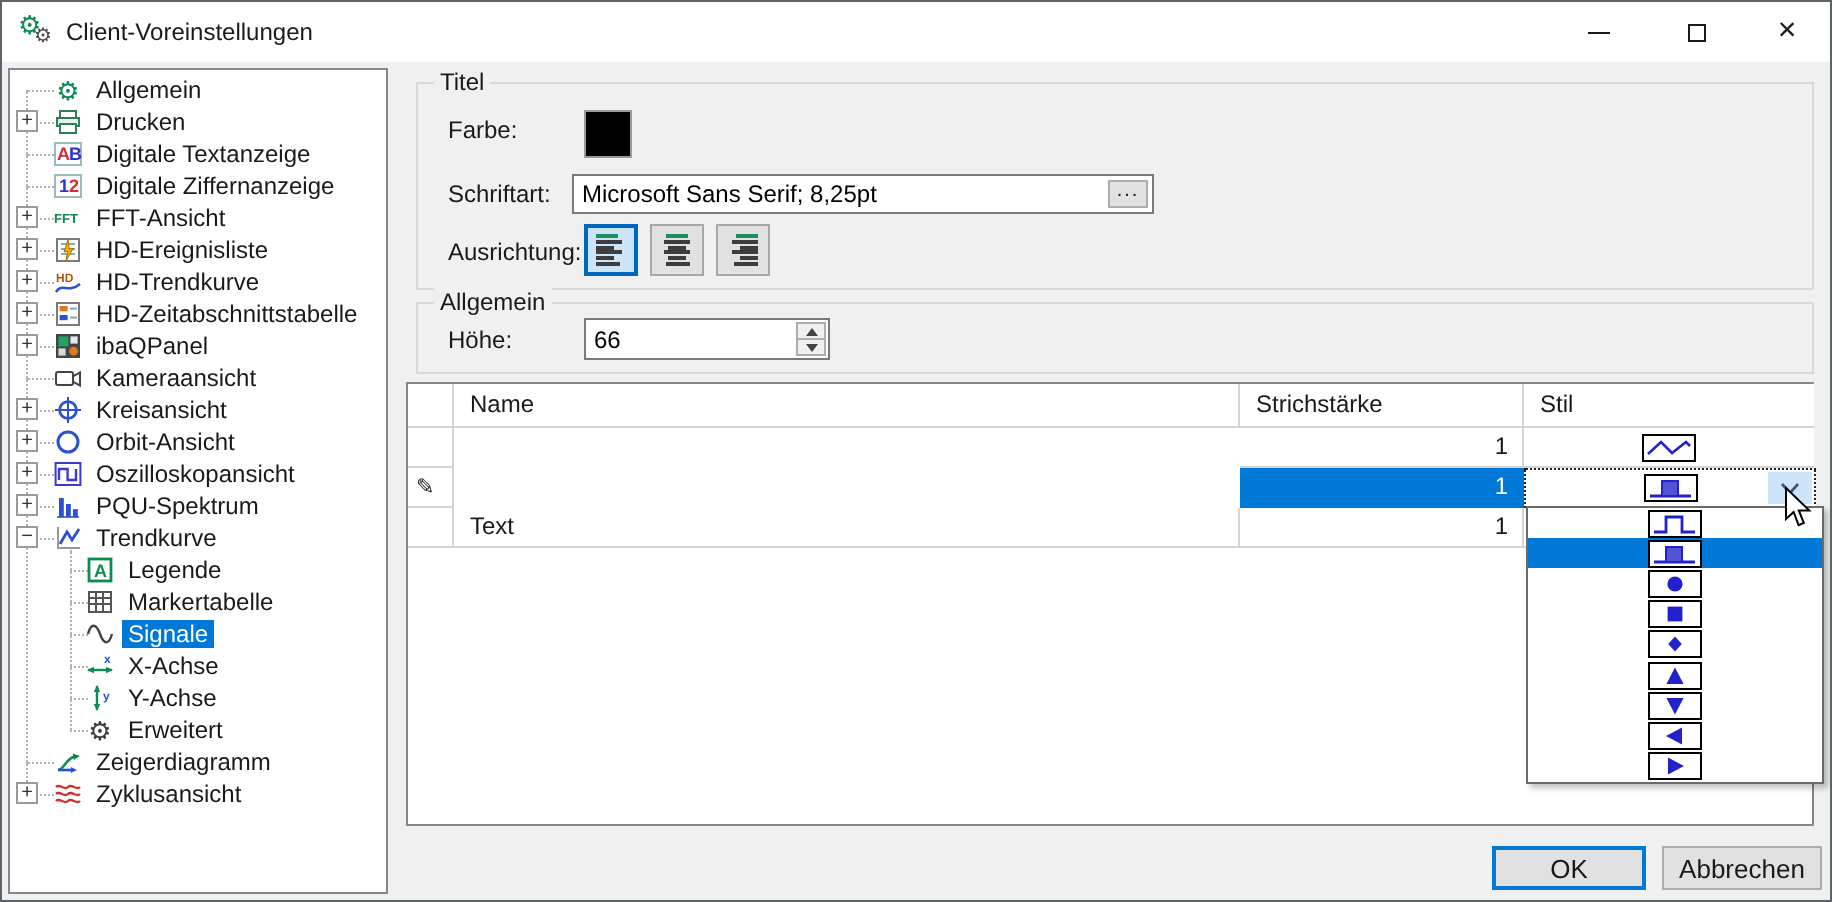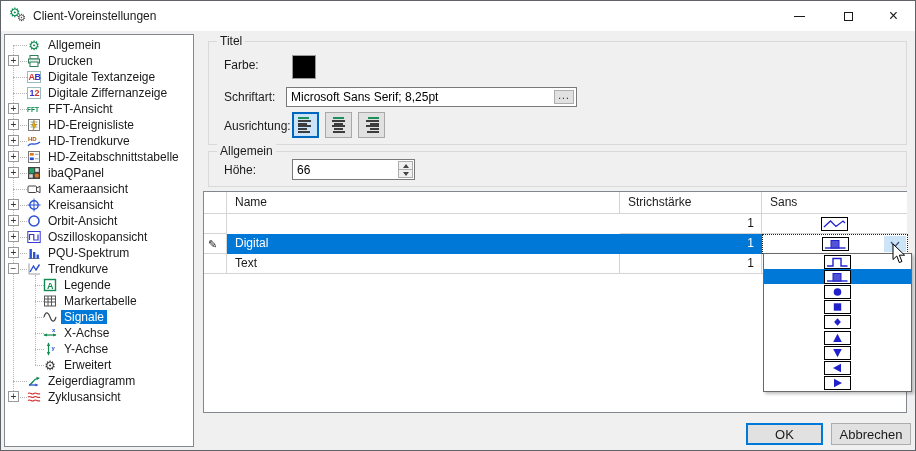--- a/index.html
+++ b/index.html
@@ -424,32 +424,31 @@
             <i class="tri-dn"></i>
           </span>
       </div>
     </div>
   </div>
 
   <div class="sigtable" id="sigtable">
     <div class="tcell hdr" style="left:0;top:0;width:23px;height:22px;"></div>
     <div class="tcell hdr txt" style="left:23px;top:0;width:393px;height:22px;">Name</div>
     <div class="tcell hdr txt" style="left:416px;top:0;width:142px;height:22px;">Strichstärke</div>
-    <div class="tcell hdr txt" style="left:558px;top:0;width:145px;height:22px;border-right:0;">Sans</div>
+    <div class="tcell hdr txt" style="left:558px;top:0;width:145px;height:22px;border-right:0;">Stil</div>
   <div class="tcell" style="left:0;top:22px;width:23px;height:20px;"></div>
       <div class="tcell num" style="left:416px;top:22px;width:142px;height:20px;">1</div>
       <div class="tcell stil" style="left:558px;top:22px;width:145px;height:20px;border-right:0;">
         <span class="mbox"><svg width="23" height="10" viewBox="0 0 23 10">
             <polyline points="1,8 7.5,2 13,7.5 20,2 22,4" fill="none" stroke="#2222cc" stroke-width="1.3"></polyline>
           </svg></span>
       </div>
       <div class="tcell" style="left:0;top:42px;width:23px;height:20px;">
         <span class="pencil">✎</span>
       </div>
-      <div class="tcell txt sel" style="left:23px;top:42px;width:393px;height:20px;">Digital</div>
       <div class="tcell num sel" style="left:416px;top:42px;width:142px;height:20px;">1</div>
       <div class="tcell stil editing" style="left:558px;top:42px;width:146px;height:20px;border-right:1px dotted #222;">
         <span class="mbox"><svg width="23" height="10" viewBox="0 0 23 10">
             <polyline points="1,9 7,9 15,9 21.5,9" fill="none" stroke="#2222cc" stroke-width="1.4"></polyline>
             <rect x="7" y="1.5" width="8" height="7.5" fill="#5353d6" stroke="#2222cc"></rect>
           </svg></span>
         <span class="combobtn">
           <svg width="10" height="7" viewBox="0 0 10 7">
             <polyline points="1,1 5,5.5 9,1" fill="none" stroke="#44597a" stroke-width="1.4"></polyline>
           </svg>

